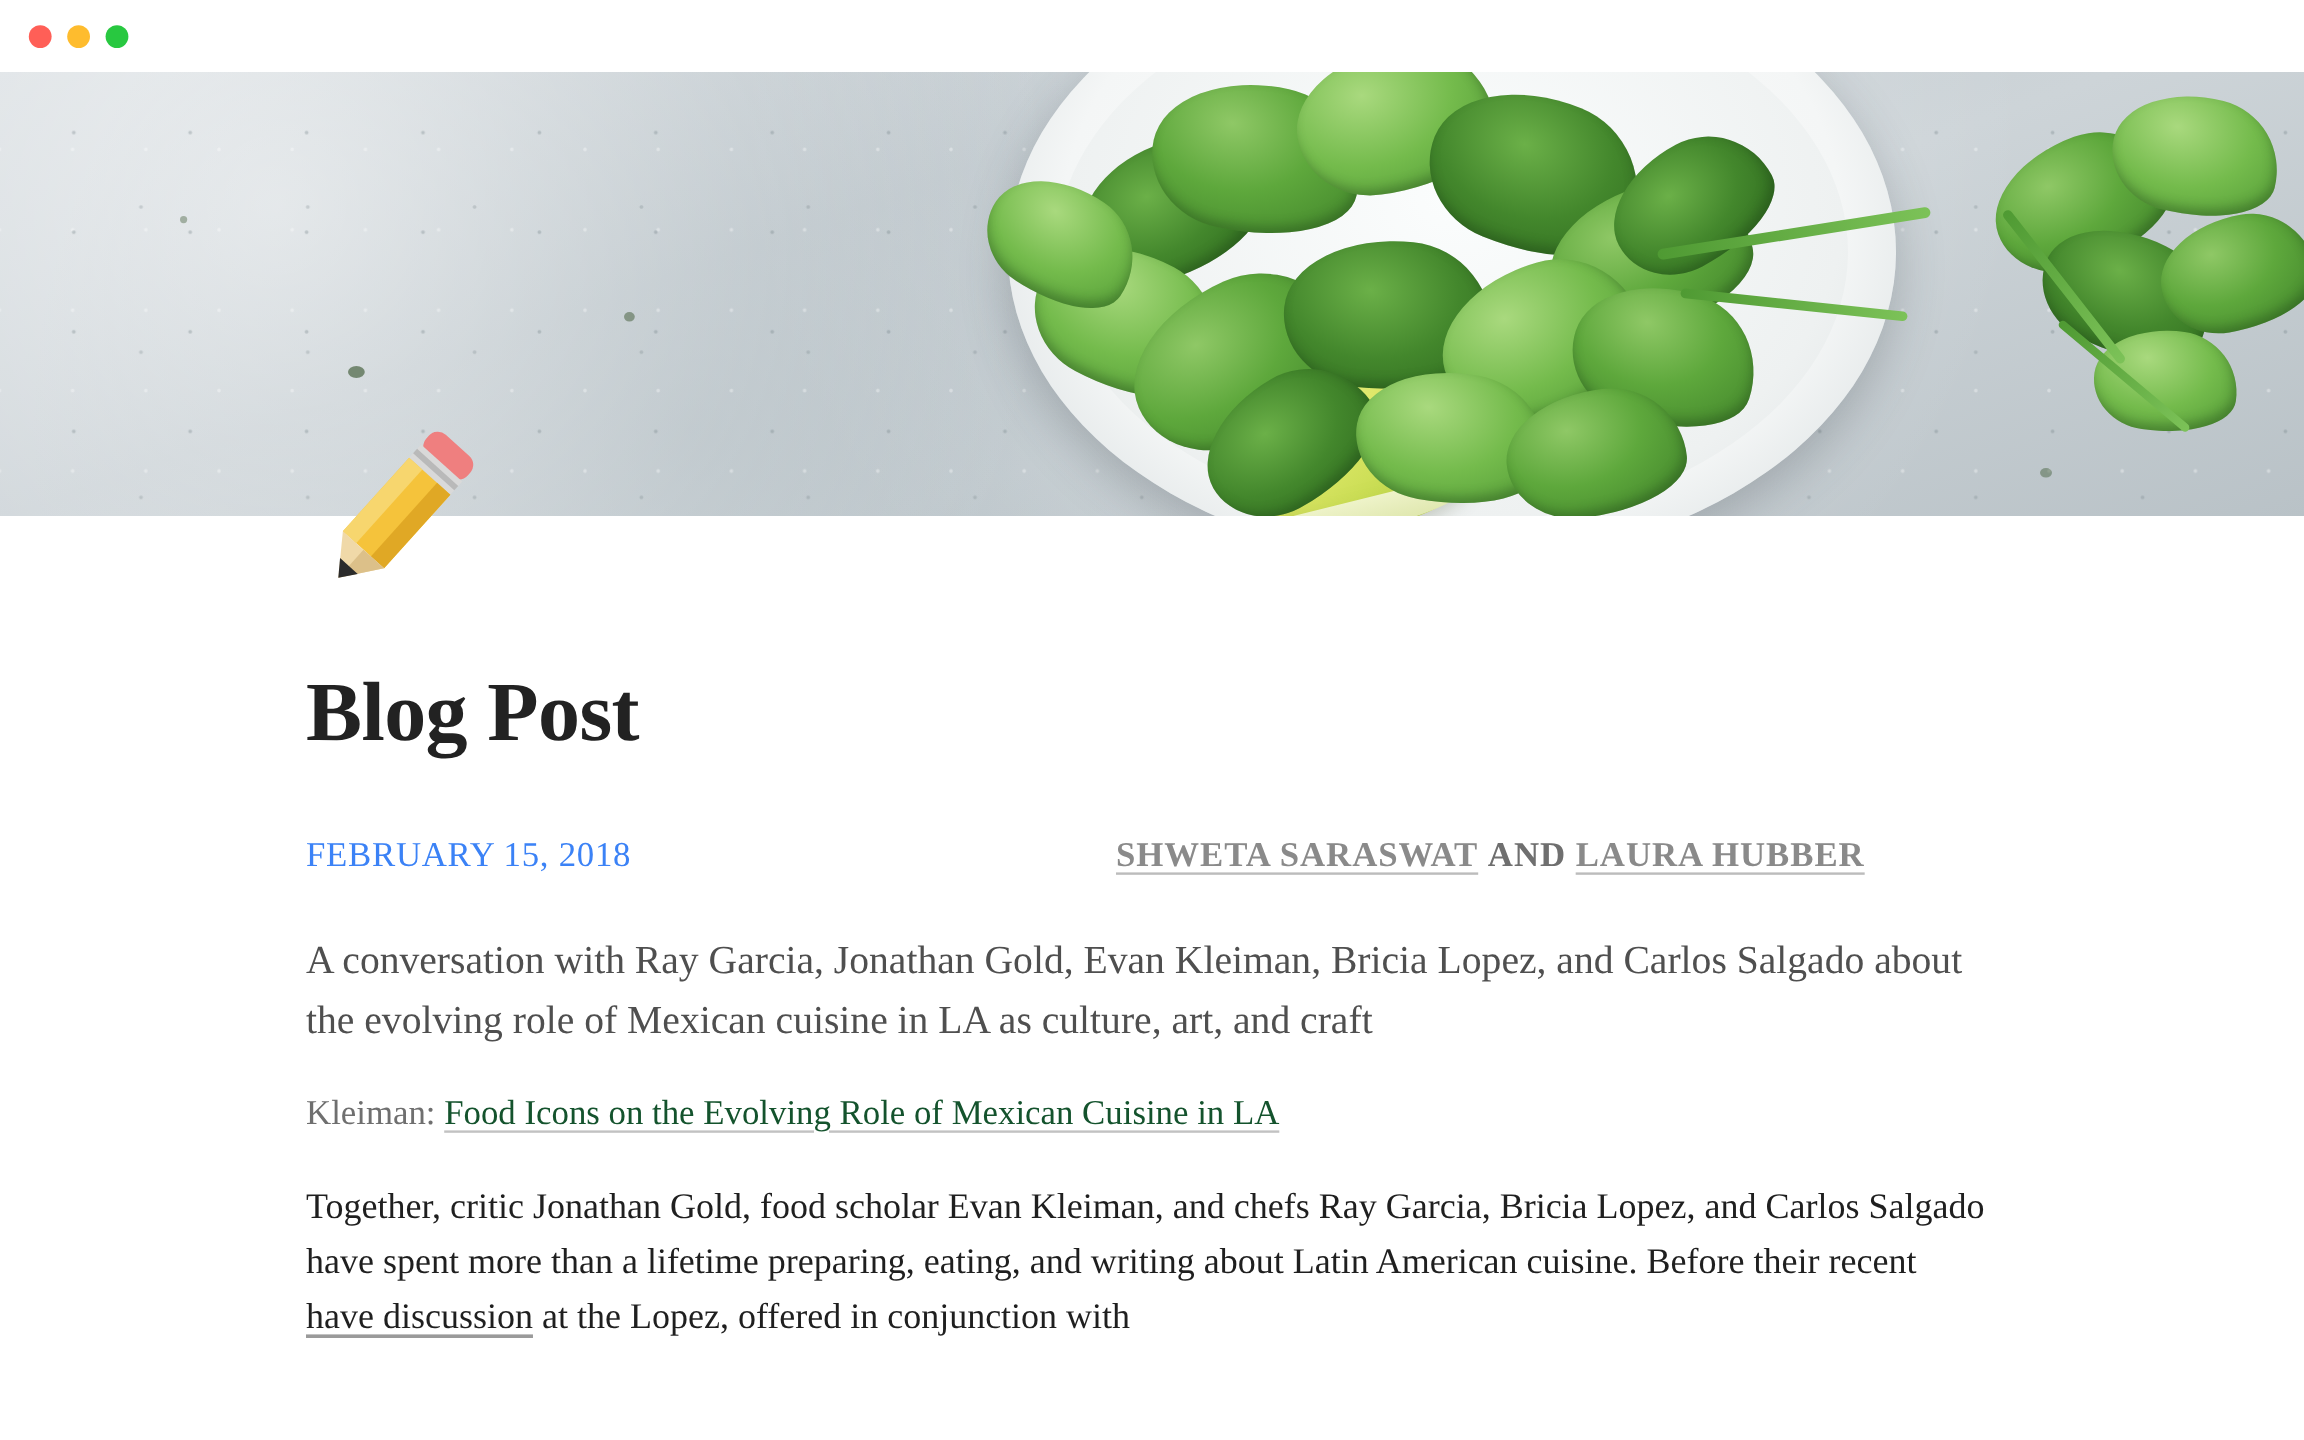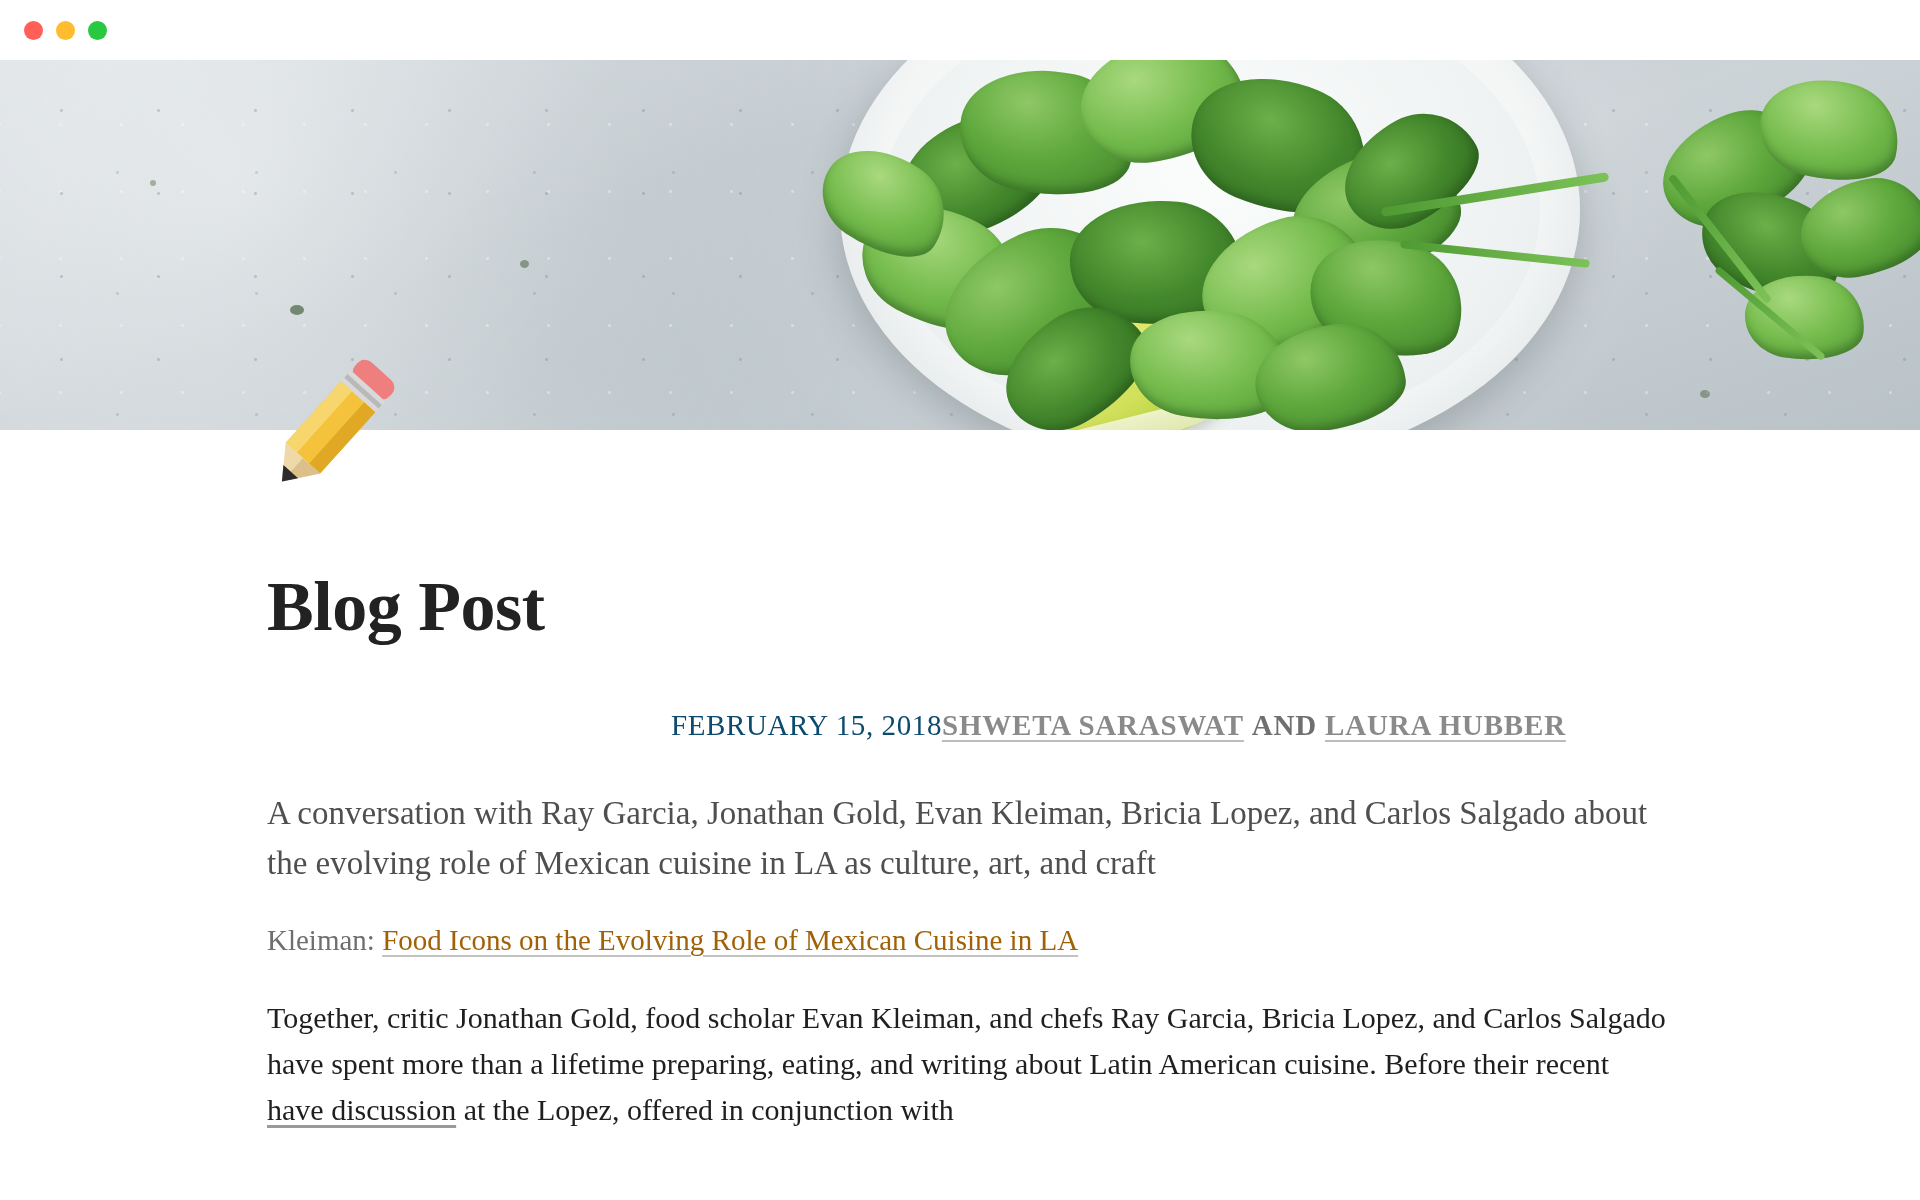--- a/index.html
+++ b/index.html
@@ -152,21 +152,21 @@
     height: 165px;
     z-index: 5;
   }
 
   
   .article {
     position: absolute;
     top: 430px;
     left: 0;
     width: 1550px;
-    padding: 12px;
+    padding: 0;
   }
   .content {
     width: 1430px;
     margin-left: 255px;
   }
   .post-title {
     font-family: "Liberation Serif", serif;
     font-size: 70px;
     font-weight: bold;
     color: #222222;
@@ -177,24 +177,23 @@
   .meta-row {
     display: flex;
     align-items: baseline;
     margin-top: 62px;
     color: #6f6f6f;
     font-size: 29px;
     letter-spacing: 0.6px;
   }
   .meta-date {
     width: 675px;
-    color: #0c4a6e;
+    color: #3b82f6;
     font-variant: small-caps;
     text-transform: uppercase;
-    text-align: right;
   }
   .meta-authors {
     color: #8a8a8a;
     text-transform: uppercase;
     letter-spacing: 0.8px;
     font-weight: bold;
   }
   .author-link {
     color: #8a8a8a;
     text-decoration: underline;
@@ -211,21 +210,21 @@
     color: #4f4f4f;
     margin-top: 46px;
     max-width: 1400px;
   }
   .source-line {
     font-size: 29px;
     color: #6f6f6f;
     margin-top: 36px;
   }
   .source-link {
-    color: #a16207;
+    color: #14532d;
     text-decoration: underline;
     text-decoration-color: #c2c2c2;
     text-underline-offset: 5px;
   }
   .body-para {
     font-size: 30px;
     line-height: 1.53;
     color: #1f1f1f;
     margin-top: 38px;
     max-width: 1400px;

